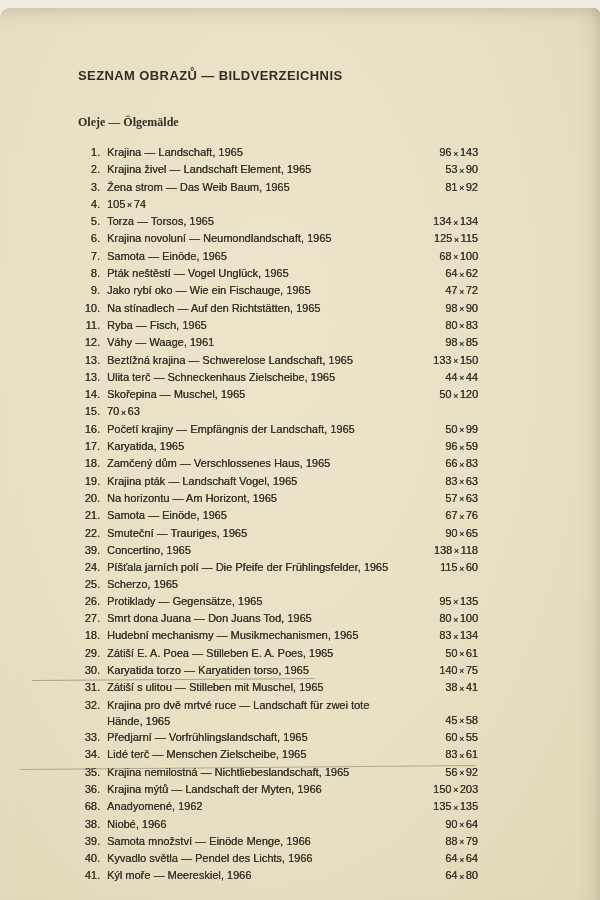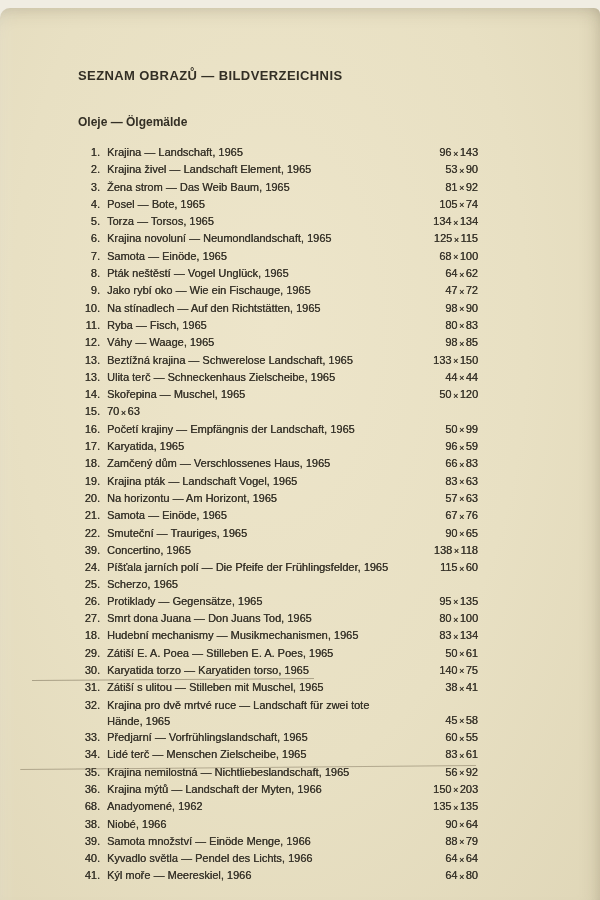--- a/index.html
+++ b/index.html
@@ -34,20 +34,21 @@
     font-weight: bold;
     letter-spacing: 0.4px;
     color: #332f25;
   }
   .subheading {
     margin: 31px 0 0 0;
     font-size: 12px;
     line-height: 15px;
     font-weight: bold;
     color: #332f25;
+    font-family: Liberation Serif, serif;
   }
   .list {
     margin-top: 14px;
     font-size: 11px;
     line-height: 16.3px;
     text-shadow: 0.25px 0 0 currentColor; 
   }
   .row {
     display: flex;
     align-items: flex-end;
@@ -117,21 +118,20 @@
           <span class="title">Krajina živel — Landschaft Element, 1965</span>
           <span class="dims"><span class="w">53</span><span class="times">×</span><span class="h">90</span></span>
         </div>
         <div class="row">
           <span class="num">3.</span>
           <span class="title">Žena strom — Das Weib Baum, 1965</span>
           <span class="dims"><span class="w">81</span><span class="times">×</span><span class="h">92</span></span>
         </div>
         <div class="row">
           <span class="num">4.</span>
-          <span class="title">Posel — Bote, 1965</span>
           <span class="dims"><span class="w">105</span><span class="times">×</span><span class="h">74</span></span>
         </div>
         <div class="row">
           <span class="num">5.</span>
           <span class="title">Torza — Torsos, 1965</span>
           <span class="dims"><span class="w">134</span><span class="times">×</span><span class="h">134</span></span>
         </div>
         <div class="row">
           <span class="num">6.</span>
           <span class="title">Krajina novoluní — Neumondlandschaft, 1965</span>
@@ -157,21 +157,21 @@
           <span class="title">Na stínadlech — Auf den Richtstätten, 1965</span>
           <span class="dims"><span class="w">98</span><span class="times">×</span><span class="h">90</span></span>
         </div>
         <div class="row">
           <span class="num">11.</span>
           <span class="title">Ryba — Fisch, 1965</span>
           <span class="dims"><span class="w">80</span><span class="times">×</span><span class="h">83</span></span>
         </div>
         <div class="row">
           <span class="num">12.</span>
-          <span class="title">Váhy — Waage, 1965</span>
+          <span class="title">Váhy — Waage, 1961</span>
           <span class="dims"><span class="w">98</span><span class="times">×</span><span class="h">85</span></span>
         </div>
         <div class="row">
           <span class="num">13.</span>
           <span class="title">Beztížná krajina — Schwerelose Landschaft, 1965</span>
           <span class="dims"><span class="w">133</span><span class="times">×</span><span class="h">150</span></span>
         </div>
         <div class="row">
           <span class="num">13.</span>
           <span class="title">Ulita terč — Schneckenhaus Zielscheibe, 1965</span>

